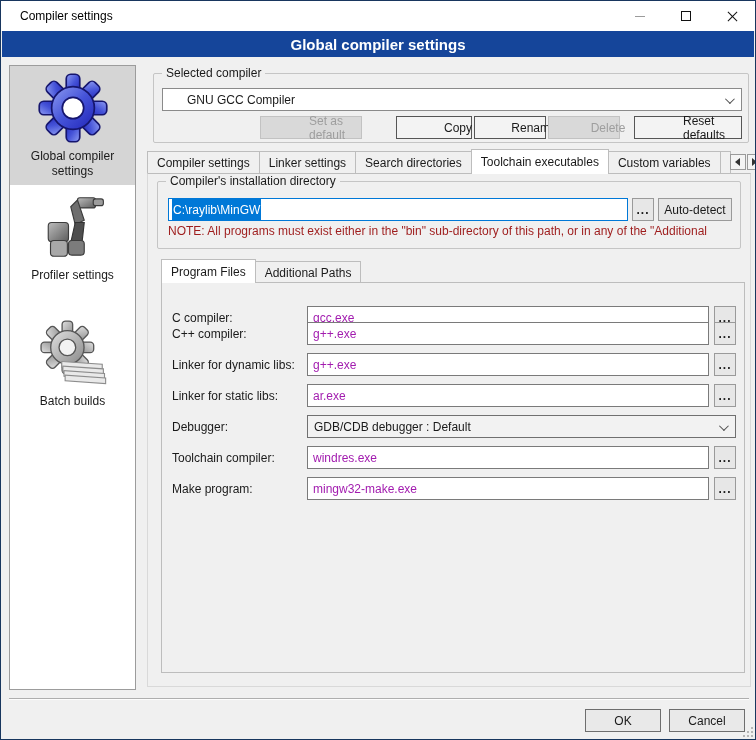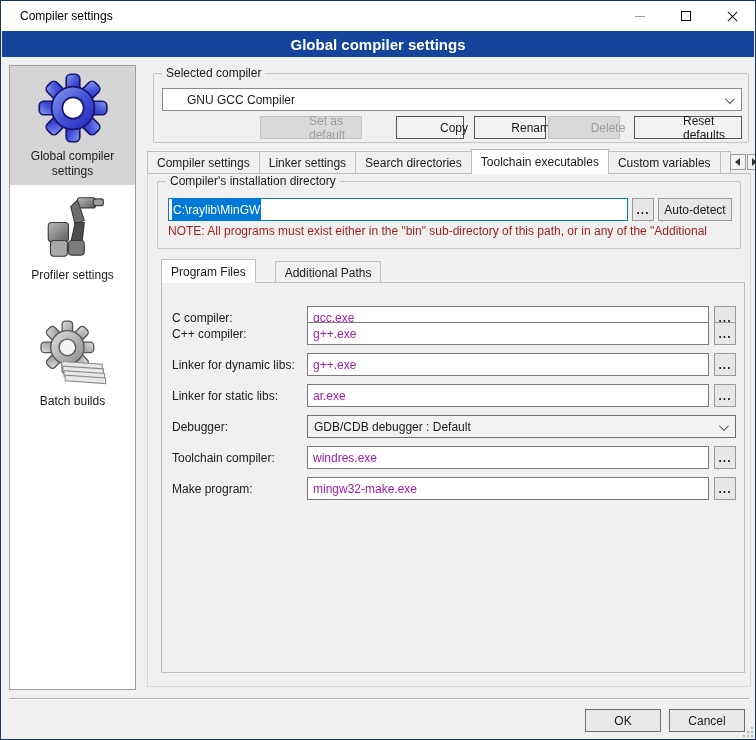--- a/index.html
+++ b/index.html
@@ -52,21 +52,21 @@
   .combo-main { position:absolute; left:8px; top:14px; width:580px;padding-left:24px; }
 
   .btn { display:flex; align-items:center; justify-content:center; height:23px;
          background:#f3f3f3; border:1px solid #555; cursor:default; }
   .btn.disabled { background:#d9d9d9; border-color:#c2c2c2; color:#9e9e9e; }
   .btn.soft { background:#e7e7e7; border-color:#9a9a9a; }
 
   .compiler-btn-row { position:absolute; left:8px; top:42px; width:580px; height:23px; }
   .compiler-btn-row .btn { position:absolute; top:0;padding-left:48px; }
   .b-setdef { left:98px;  width:102px; }
-  .b-copy   { left:234px; width:68px; }
+  .b-copy   { left:234px; width:76px; }
   .b-rename { left:312px; width:72px; }
   .b-delete { left:386px; width:72px; }
   .b-reset  { left:472px; width:108px; }
 
   
   .tabstrip { position:absolute; left:146px; top:148px; width:606px; height:25px; display:flex; align-items:flex-end; }
   .tab { height:23px; padding:0 9px; display:flex; align-items:center; white-space:nowrap;
          background:#f0f0f0; border:1px solid #bdbdbd; border-bottom:none; margin-right:-1px; cursor:default; }
   .tab.active { height:25px; background:#fff; position:relative; z-index:2; }
   .tab.clipped { width:40px; overflow:hidden; padding-right:0; }
@@ -84,21 +84,21 @@
   .path-row { position:absolute; left:10px; top:16px; width:564px; height:23px; display:flex; }
   .textbox { flex:1; background:#fff; border:1px solid #0078d7; height:23px;
              display:flex; align-items:center; padding-left:3px; overflow:hidden; }
   .textbox .sel { background:#0078d7; color:#fff; padding:12px 1px; white-space:pre; }
   .mini-btn { width:22px; height:23px; margin-left:4px; font-weight:bold; letter-spacing:1px; }
   .auto-btn { width:74px; height:23px; margin-left:4px; }
   .note { position:absolute; left:10px; top:42px; width:600px; white-space:nowrap; overflow:hidden;
           font-size:12px; }
 
   
-  .subtabs { position:absolute; left:160px; top:258px; width:584px; height:24px; display:flex; align-items:flex-end;gap:20px; }
+  .subtabs { position:absolute; left:160px; top:258px; width:584px; height:24px; display:flex; align-items:flex-end; }
   .subtabs .tab { height:22px; }
   .subtabs .tab.active { height:24px; }
   .subpanel { position:absolute; left:160px; top:281px; width:584px; height:391px;
               background:#f0f0f0; border:1px solid #bdbdbd; }
 
   .frow { position:absolute; left:10px; height:23px; display:flex; align-items:center; width:564px; }
   .frow label { width:135px; }
   .frow input[type="text"] { flex:1; height:23px; border:1px solid #7a7a7a; background:#fff;
          font-family:inherit; font-size:12px; padding-left:5px; color:#a21caf; }
   .frow .mini-btn { margin-left:5px; }

